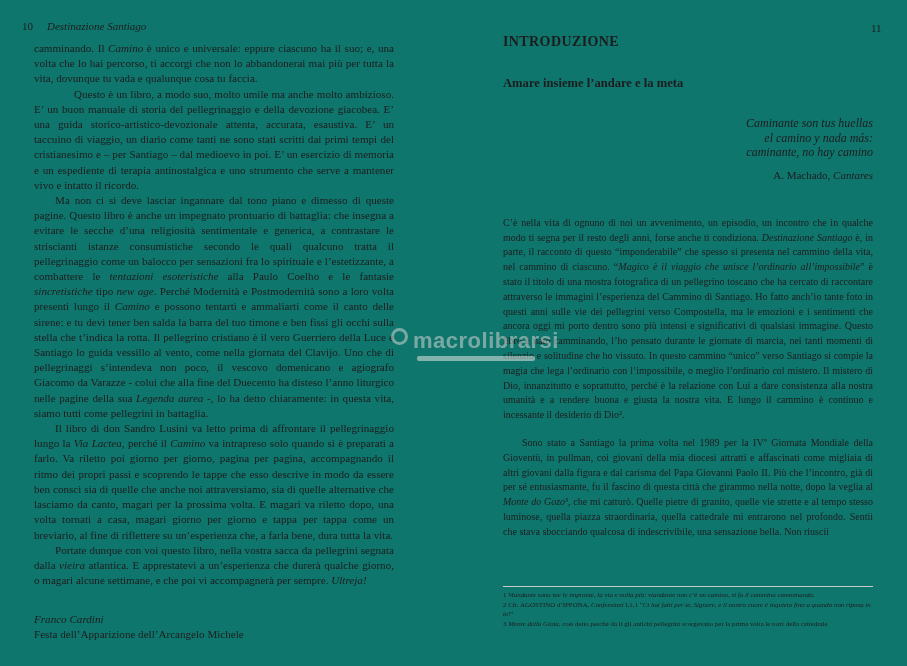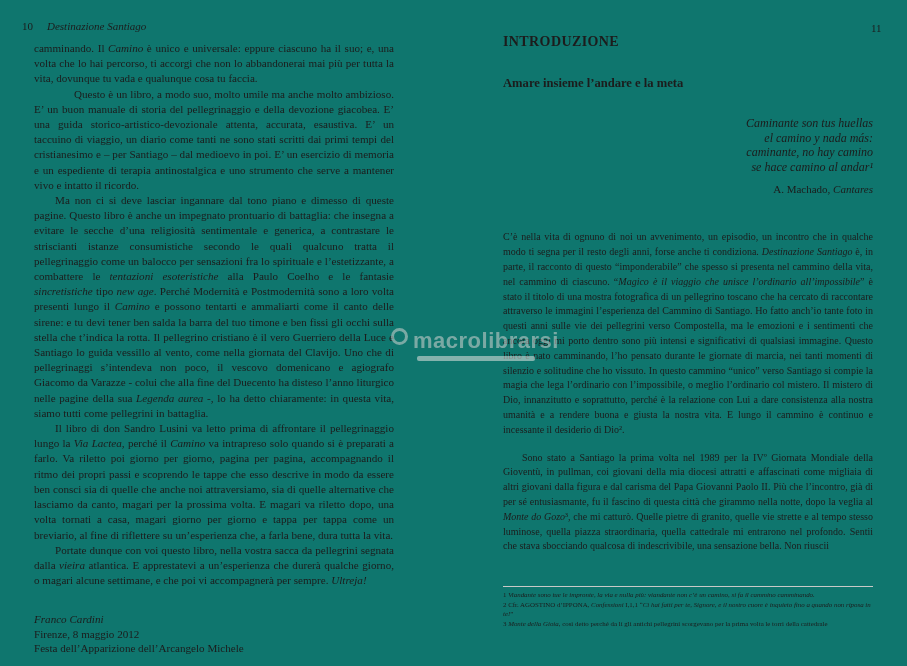--- a/index.html
+++ b/index.html
@@ -62,35 +62,33 @@
     </div>
     <div class="pl-body">
       <div>
           <p><span>camminando. Il </span><em>Camino</em><span> è unico e universale: eppure ciascuno ha il suo; e, una volta che lo hai percorso, ti accorgi che non lo abbandonerai mai più per tutta la vita, dovunque tu vada e qualunque cosa tu faccia.</span></p>
           <p class="ind-lg"><span>Questo è un libro, a modo suo, molto umile ma anche molto ambizioso. E’ un buon manuale di storia del pellegrinaggio e della devozione giacobea. E’ una guida storico-artistico-devozionale attenta, accurata, esaustiva. E’ un taccuino di viaggio, un diario come tanti ne sono stati scritti dai primi tempi del cristianesimo e – per Santiago – dal medioevo in poi. E’ un esercizio di memoria e un espediente di terapia antinostalgica e uno strumento che serve a mantener vivo e intatto il ricordo.</span></p>
           <p class="ind"><span>Ma non ci si deve lasciar ingannare dal tono piano e dimesso di queste pagine. Questo libro è anche un impegnato prontuario di battaglia: che insegna a evitare le secche d’una religiosità sentimentale e generica, a contrastare le striscianti istanze consumistiche secondo le quali qualcuno tratta il pellegrinaggio come un balocco per sensazioni fra lo spirituale e l’estetizzante, a combattere le </span><em>tentazioni esoteristiche</em><span> alla Paulo Coelho e le fantasie </span><em>sincretistiche</em><span> tipo </span><em>new age</em><span>. Perché Modernità e Postmodernità sono a loro volta presenti lungo il </span><em>Camino</em><span> e possono tentarti e ammaliarti come il canto delle sirene: e tu devi tener ben salda la barra del tuo timone e ben fissi gli occhi sulla stella che t’indica la rotta. Il pellegrino cristiano è il vero Guerriero della Luce e Santiago lo guida vessillo al vento, come nella giornata del Clavijo. Uno che di pellegrinaggi s’intendeva non poco, il vescovo domenicano e agiografo Giacomo da Varazze - colui che alla fine del Duecento ha disteso l’anno liturgico nelle pagine della sua </span><em>Legenda aurea</em><span> -, lo ha detto chiaramente: in questa vita, siamo tutti come pellegrini in battaglia.</span></p>
           <p class="ind"><span>Il libro di don Sandro Lusini va letto prima di affrontare il pellegrinaggio lungo la </span><em>Via Lactea</em><span>, perché il </span><em>Camino</em><span> va intrapreso solo quando si è preparati a farlo. Va riletto poi giorno per giorno, pagina per pagina, accompagnando il ritmo dei propri passi e scoprendo le tappe che esso descrive in modo da essere ben consci sia di quelle che anche noi attraversiamo, sia di quelle alternative che lasciamo da canto, magari per la prossima volta. E magari va riletto dopo, una volta tornati a casa, magari giorno per giorno e tappa per tappa come un breviario, al fine di riflettere su un’esperienza che, a farla bene, dura tutta la vita.</span></p>
           <p class="ind"><span>Portate dunque con voi questo libro, nella vostra sacca da pellegrini segnata dalla </span><em>vieira</em><span> atlantica. E apprestatevi a un’esperienza che durerà qualche giorno, o magari alcune settimane, e che poi vi accompagnerà per sempre. </span><em>Ultreja!</em></p>
         </div>
       <div class="signature">Franco Cardini</div>
-      <div class="dateline">Firenze, 8 maggio 2012</div>
       <div class="dateline">Festa dell’Apparizione dell’Arcangelo Michele</div>
     </div>
   </section>
 
   <div class="pagenum-right">11</div>
 
   <section class="page-right">
     <h1 class="chapter-title">INTRODUZIONE</h1>
     <h2 class="chapter-subtitle">Amare insieme l’andare e la meta</h2>
     <div class="epigraph">
         <div>Caminante son tus huellas</div>
         <div>el camino y nada más:</div>
         <div>caminante, no hay camino</div>
-        <div>se hace camino al andar¹</div>
       </div>
     <div class="epigraph-attribution">
       <span>A. Machado, </span><em>Cantares</em>
     </div>
     <div class="pr-body">
         <p><span>C’è nella vita di ognuno di noi un avvenimento, un episodio, un incontro che in qualche modo ti segna per il resto degli anni, forse anche ti condiziona. </span><em>Destinazione Santiago</em><span> è, in parte, il racconto di questo “imponderabile” che spesso si presenta nel cammino della vita, nel cammino di ciascuno. “</span><em>Magico è il viaggio che unisce l’ordinario all’impossibile</em><span>” è stato il titolo di una mostra fotografica di un pellegrino toscano che ha cercato di raccontare attraverso le immagini l’esperienza del Cammino di Santiago. Ho fatto anch’io tante foto in questi anni sulle vie dei pellegrini verso Compostella, ma le emozioni e i sentimenti che ancora oggi mi porto dentro sono più intensi e significativi di qualsiasi immagine. Questo libro è nato camminando, l’ho pensato durante le giornate di marcia, nei tanti momenti di silenzio e solitudine che ho vissuto. In questo cammino “unico” verso Santiago si compie la magia che lega l’ordinario con l’impossibile, o meglio l’ordinario col mistero. Il mistero di Dio, innanzitutto e soprattutto, perché è la relazione con Lui a dare consistenza alla nostra umanità e a rendere buona e giusta la nostra vita. E lungo il cammino è continuo e incessante il desiderio di Dio².</span></p>
         <p class="ind space"><span>Sono stato a Santiago la prima volta nel 1989 per la IVº Giornata Mondiale della Gioventù, in pullman, coi giovani della mia diocesi attratti e affascinati come migliaia di altri giovani dalla figura e dal carisma del Papa Giovanni Paolo II. Più che l’incontro, già di per sé entusiasmante, fu il fascino di questa città che girammo nella notte, dopo la veglia al </span><em>Monte do Gozo</em><span>³, che mi catturò. Quelle pietre di granito, quelle vie strette e al tempo stesso luminose, quella piazza straordinaria, quella cattedrale mi entrarono nel profondo. Sentii che stava sbocciando qualcosa di indescrivibile, una sensazione bella. Non riuscii</span></p>
       </div>
   </section>
 

